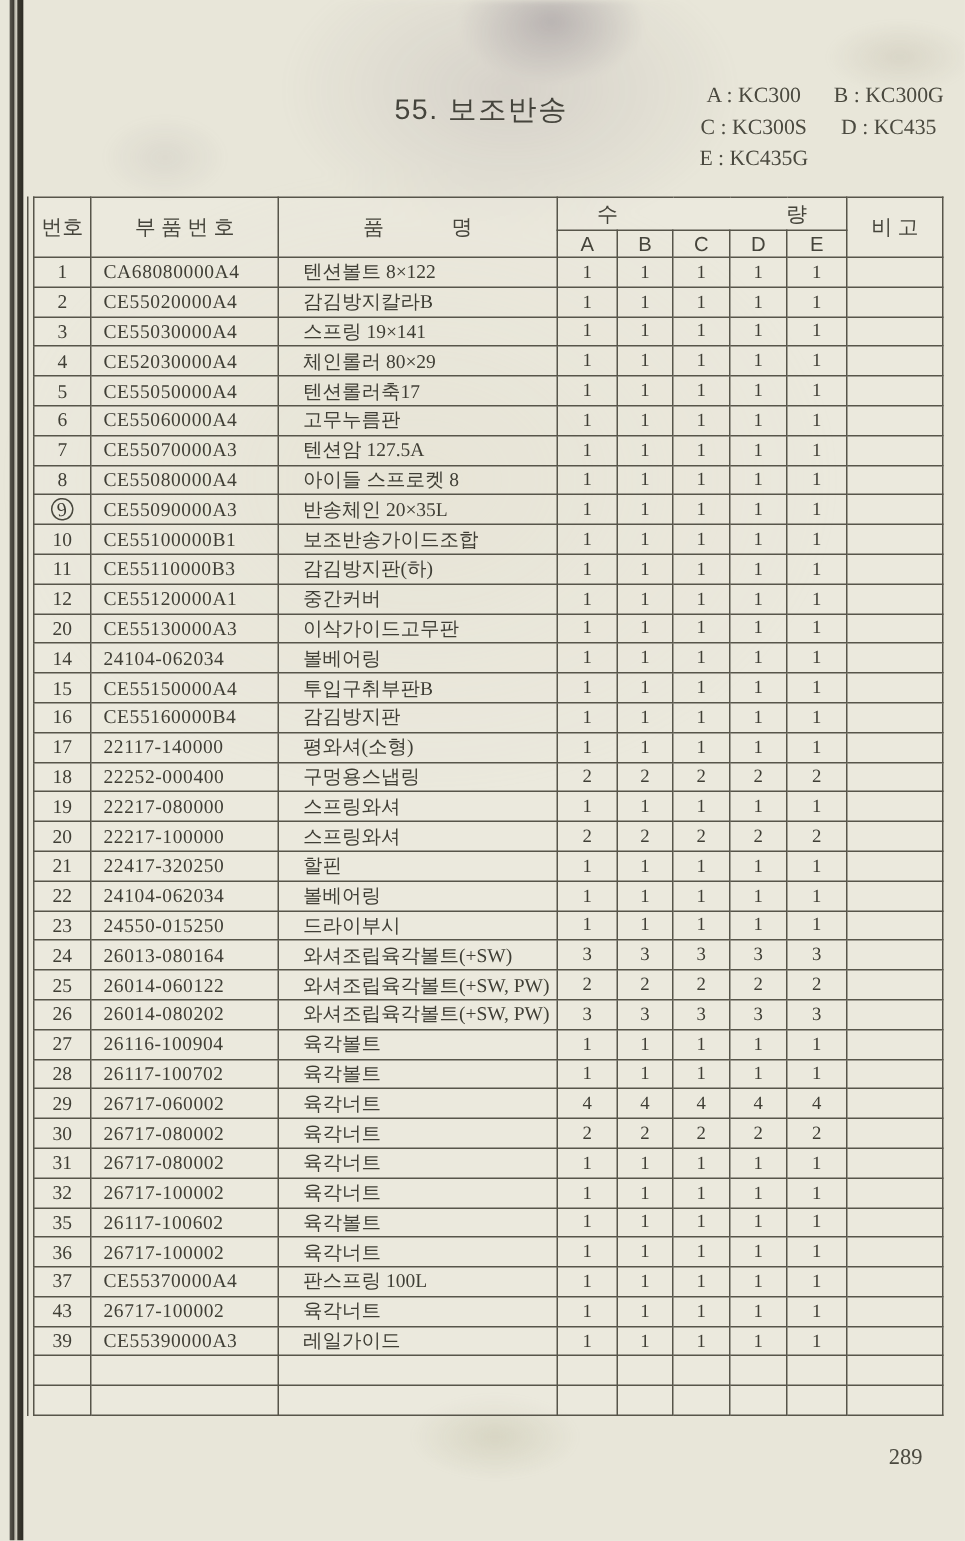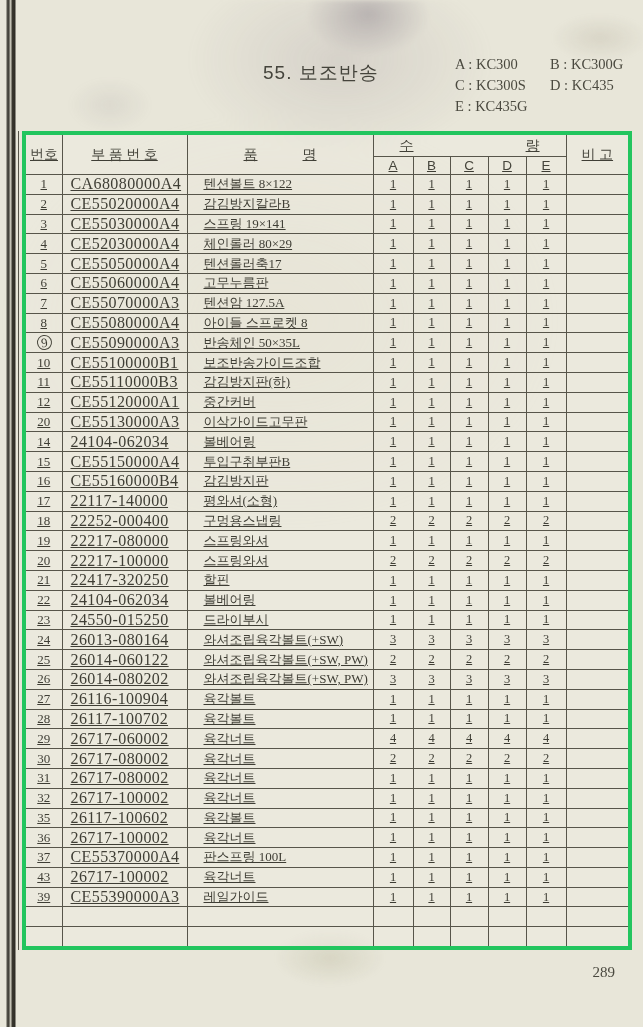--- a/index.html
+++ b/index.html
@@ -24,36 +24,36 @@
     background:linear-gradient(90deg,
       rgba(0,0,0,0) 0px, #55534a 1px, #403e36 3px, #b9b7aa 4px,
       #cfcdc0 5px, #3a382f 6px, #2f2d26 9px, rgba(0,0,0,0) 10px);
   }
   .title-row{position:absolute;left:0;top:56px;width:643px;}
   .doc-title{position:absolute;left:263px;top:4px;
     font-family:"Liberation Sans","DejaVu Sans",sans-serif;
     font-weight:normal;font-size:19px;letter-spacing:1px;color:#45443c;}
   .legend{position:absolute;left:455px;top:0;width:180px;font-size:14.5px;color:#4a493f;}
   .legend-grid{display:grid;grid-template-columns:95px 85px;row-gap:4px;}
-  .legend-item{white-space:nowrap;}
+  .legend-item{white-space:nowrap;text-align:center;}
 
   .tbl-wrap{position:absolute;left:22px;top:131px;}
   table{border-collapse:collapse;table-layout:fixed;width:606px;
     background:rgba(240,238,228,0.35);}
   th,td{border:1px solid #57554a;padding:0 4px;overflow:hidden;white-space:nowrap;}
-  table{border:4px solid #22c55e;text-decoration:underline;}
+  table{border:1px solid #22c55e;}
   .tbl-wrap::before{content:"";position:absolute;left:-4px;top:0;width:1px;height:100%;
     background:#57554a;}
   th{font-weight:normal;font-size:14px;color:#45443b;}
   thead tr.h1 th{height:21px;}
   thead tr.h2 th{height:17px;font-family:"Liberation Sans","DejaVu Sans",sans-serif;font-size:13.5px;}
   .spread{display:flex;justify-content:space-between;align-items:center;}
   tbody td{height:18.8px;font-size:13px;}
   td.c-no{text-align:center;font-size:13px;}
-  td.c-part{font-size:16px;letter-spacing:0.4px;padding-left:8px;margin-top:28px;}
+  td.c-part{font-size:13px;letter-spacing:0.4px;padding-left:8px;margin-top:28px;}
   td.c-name{padding-left:16px;}
   td.c-qty{text-align:center;font-size:12.5px;}
   .circled{display:inline-block;border:1.4px solid #4a493f;border-radius:50%;
     padding:0 3px;line-height:13px;transform:rotate(-8deg);}
   .page-no{position:absolute;right:28px;top:964px;font-size:15px;color:#4a493f;}
 
   
   col.w-no{width:38px}col.w-part{width:125px}col.w-name{width:186px}
   col.w-a{width:40px}col.w-b{width:37px}col.w-c{width:38px}
   col.w-d{width:38px}col.w-e{width:40px}col.w-rem{width:64px}
@@ -201,21 +201,21 @@
           <td class="c-qty">1</td>
           <td class="c-qty">1</td>
           <td class="c-qty">1</td>
           <td class="c-qty">1</td>
           <td class="c-qty">1</td>
           <td class="c-rem"></td>
         </tr>
         <tr>
           <td class="c-no"><span class="circled">9</span></td>
           <td class="c-part">CE55090000A3</td>
-          <td class="c-name">반송체인 50×35L</td>
+          <td class="c-name">반송체인 20×35L</td>
           <td class="c-qty">1</td>
           <td class="c-qty">1</td>
           <td class="c-qty">1</td>
           <td class="c-qty">1</td>
           <td class="c-qty">1</td>
           <td class="c-rem"></td>
         </tr>
         <tr>
           <td class="c-no">10</td>
           <td class="c-part">CE55100000B1</td>

